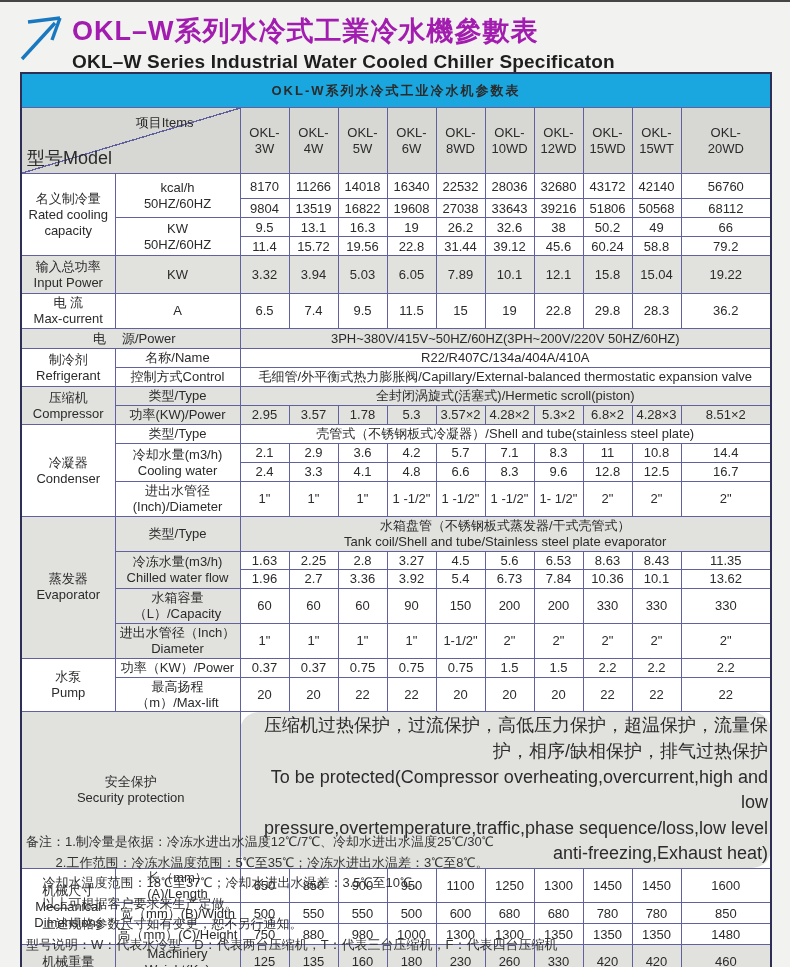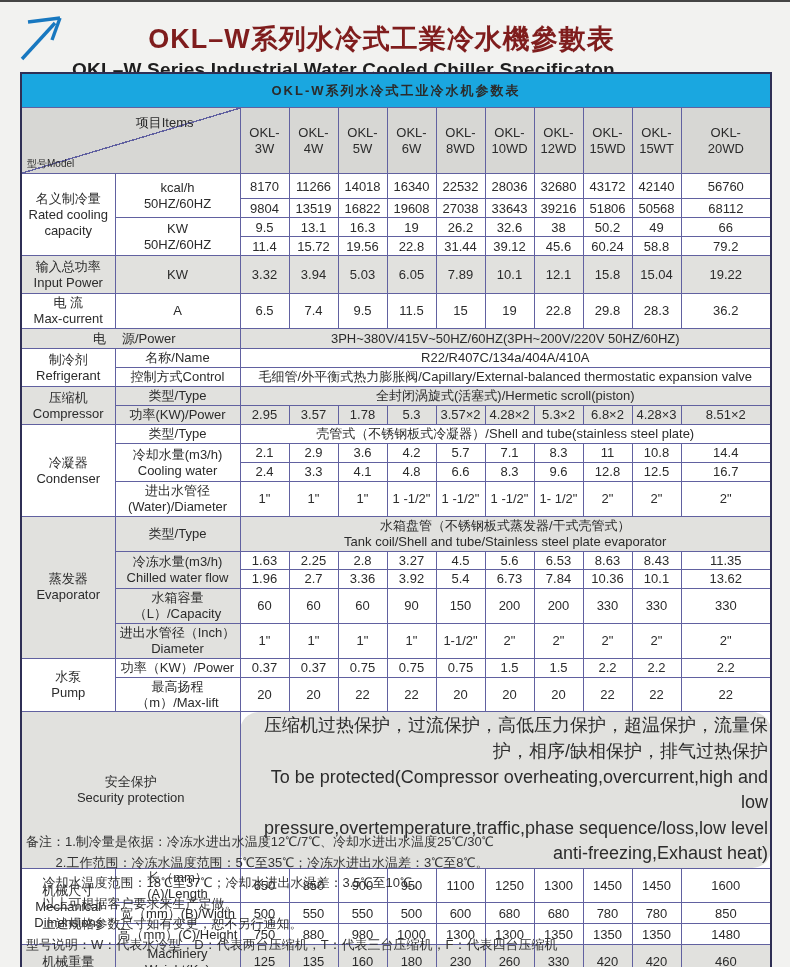--- a/index.html
+++ b/index.html
@@ -7,21 +7,21 @@
     width:790px;height:967px;position:relative;overflow:hidden;
     background:#f2f2f0;color:#2a2a2a;
     font-family:"Liberation Sans", sans-serif;
     -webkit-font-smoothing:antialiased;
   }
   .top-rule{height:2px;background:#454545;width:100%;}
   
   .page-header{display:flex;align-items:flex-start;padding:7px 0 0 16px;}
   .logo{width:50px;height:52px;flex:0 0 50px;margin-top:2px;}
   .titles{margin-left:6px;}
-  .title-zh{font-size:27px;font-weight:700;letter-spacing:1px;color:#7f1d1d;line-height:1.1;margin-top:16px;text-align:right;}
+  .title-zh{font-size:27px;font-weight:700;letter-spacing:1px;color:#a21caf;line-height:1.1;margin-top:8px;}
   .title-en{font-size:19px;font-weight:600;color:#1e1e1e;letter-spacing:0.2px;margin-top:4px;}
   
   table.spec{
     position:absolute;left:20px;top:72px;width:750px;
     border-collapse:collapse;table-layout:fixed;
     border:2px solid #2f2f55;background:#fff;
   }
   table.spec td{
     border:1px solid #6161a0;
     font-size:13px;line-height:1.22;color:#2b2b2b;
@@ -33,21 +33,21 @@
     letter-spacing:2px;height:31px;white-space:nowrap;
   }
   .g{background:#e1e1de;}
   .g-h{background:#d7d7d4;}
   tr.model-row{height:34px;}
   td.corner{position:relative;padding:0;}
   .corner .diag{
     position:absolute;inset:0;
     background:linear-gradient(to bottom right,transparent 49.5%,#6161a0 49.5%,#6161a0 50.6%,transparent 50.6%);
   }
-  .corner .model{position:absolute;left:5px;bottom:3px;font-size:10px;}
+  .corner .model{position:absolute;left:5px;bottom:3px;font-size:18px;}
   .corner .items{position:absolute;right:46px;top:7px;font-size:13px;}
   td.cat{line-height:1.3;}
   td.lab{line-height:1.18;}
   td.val.left{text-align:right;padding-left:10px;line-height:1.42;font-size:18px;border-radius:19px;}
   .split{display:flex;align-items:center;width:100%;}
   .split .sl{width:82px;text-align:right;}
   .split .sr{flex:1;text-align:left;padding-left:16px;}
   
   .notes{
     position:absolute;left:26px;top:791px;width:758px;
@@ -266,21 +266,21 @@
         <td class="val">4.8</td>
         <td class="val">6.6</td>
         <td class="val">8.3</td>
         <td class="val">9.6</td>
         <td class="val">12.8</td>
         <td class="val">12.5</td>
         <td class="val">16.7</td>
       </tr>
       <tr style="height: 30px;">
         <td class="lab">进出水管径
-(Water)/Diameter</td>
+(Inch)/Diameter</td>
         <td class="val">1"</td>
         <td class="val">1"</td>
         <td class="val">1"</td>
         <td class="val">1 -1/2"</td>
         <td class="val">1 -1/2"</td>
         <td class="val">1 -1/2"</td>
         <td class="val">1- 1/2"</td>
         <td class="val">2"</td>
         <td class="val">2"</td>
         <td class="val">2"</td>

